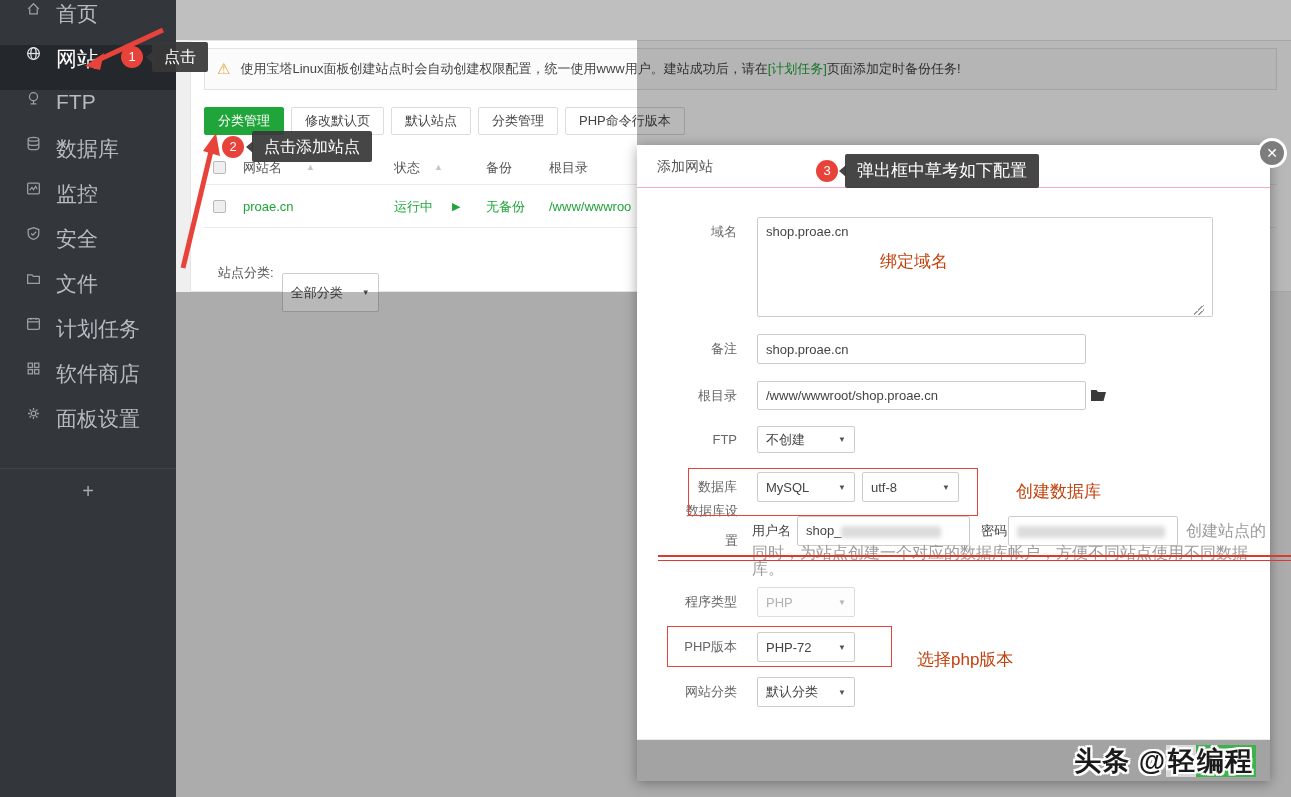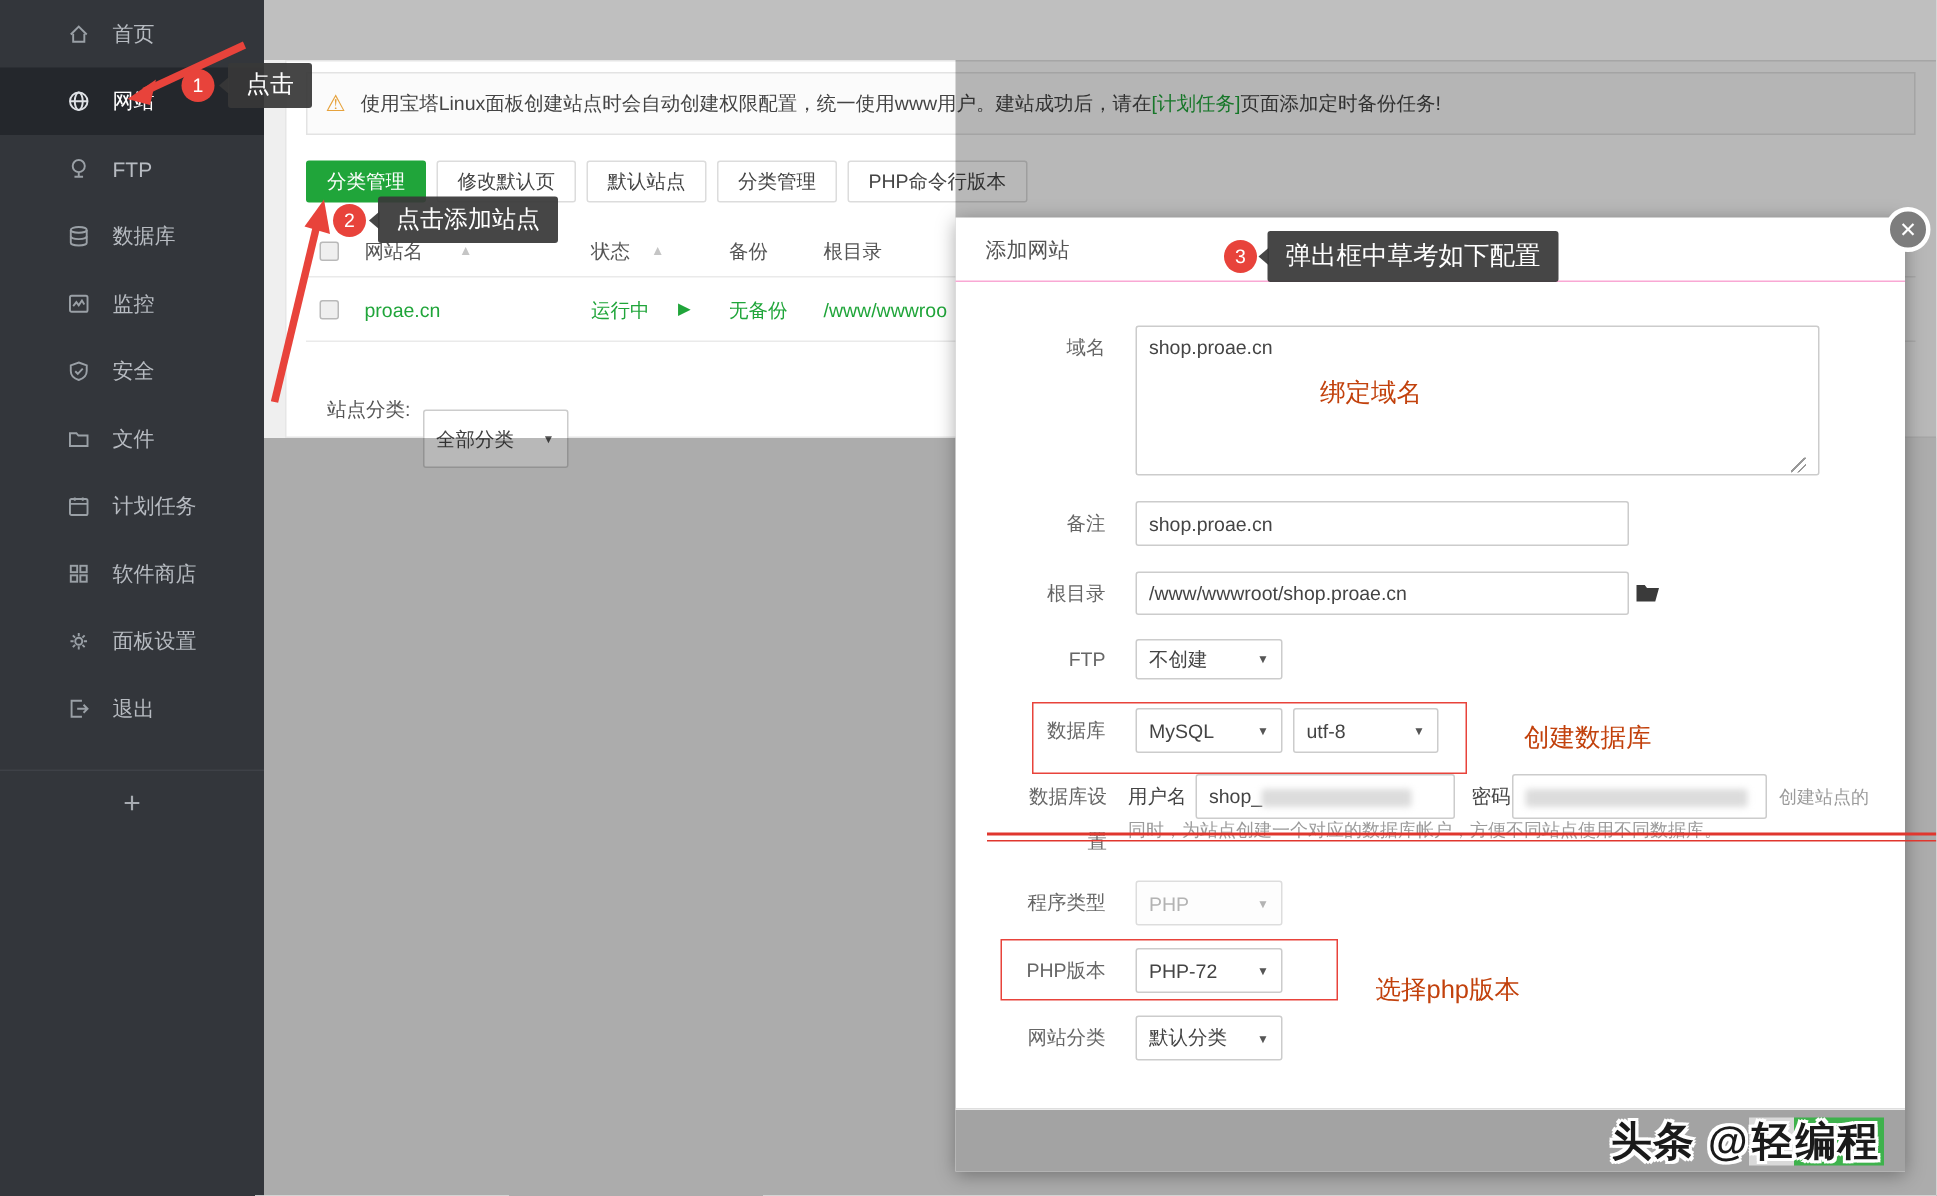--- a/index.html
+++ b/index.html
@@ -2,21 +2,21 @@
 <html><head>
 <meta charset="utf-8">
 <style>
   * { margin:0; padding:0; box-sizing:border-box; }
   html,body { width:1291px; height:797px; }
   body { font-family:"Liberation Sans","DejaVu Sans",sans-serif; font-size:13px; color:#444; }
   .page { position:relative; width:1291px; height:797px; overflow:hidden; background:#efefef; }
 
   
   .sidebar { position:absolute; left:0; top:0; width:176px; height:797px; background:#33363b; z-index:3; }
-  .sb-item { position:relative; height:45px; display:flex; align-items:center; padding-left:44px; color:#b7bbc1; font-size:14px; cursor:pointer; }
+  .sb-item { position:relative; height:45px; display:flex; padding-left:25px; color:#b7bbc1; font-size:21px; cursor:pointer; }
   .sb-item .sb-icon { width:17px; height:17px; margin-right:14px; display:inline-flex; }
   .sb-item svg { stroke:#9aa0a6; fill:none; stroke-width:1.2; width:17px; height:17px; }
   .sb-item.active { background:#24272c; color:#fff; }
   .sb-item.active svg { stroke:#dfe2e6; }
   .sb-divider { border-top:1px solid #3e4147; margin-top:18px; }
   .sb-add { height:44px; display:flex; align-items:center; justify-content:center; color:#a7abb1; font-size:20px; cursor:pointer; }
 
   
   .card { position:absolute; left:190px; top:40px; width:1101px; height:252px; background:#fff; border:1px solid #e6e6e6; border-right:none; z-index:1; }
   .notice { position:absolute; left:204px; top:48px; width:1073px; height:42px; background:#fbfbfb; border:1px solid #e3e3e3; display:flex; align-items:center; padding:0 12px; z-index:2; white-space:nowrap; overflow:hidden; }
@@ -51,21 +51,21 @@
   .m-close { position:absolute; left:620px; top:-7px; width:30px; height:30px; border-radius:50%; background:#7d7d7d; border:3px solid #fff; color:#fff; font-size:14px; line-height:24px; text-align:center; cursor:pointer; z-index:12; }
   .f-label { position:absolute; left:0; width:100px; text-align:right; color:#666; font-size:13px; }
   .f-input { position:absolute; border:1px solid #ccc; border-radius:2px; background:#fff; font-size:13px; color:#444; padding:0 8px; font-family:"Liberation Sans","DejaVu Sans",sans-serif; }
   textarea.f-input { resize:none; padding-top:6px; overflow:hidden; }
   .rs-handle { position:absolute; left:557px; top:160px; width:10px; height:10px; background:linear-gradient(135deg,transparent 45%,#999 45%,#999 52%,transparent 52%,transparent 70%,#999 70%,#999 78%,transparent 78%); }
   .m-select { position:absolute; } 
   .m-select .select { width:98px; height:30px; }
   .select.dis { background:#fdfdfd; border-color:#ddd; color:#b3b3b3; cursor:default; }
   .select.dis .caret { color:#b3b3b3; }
   .inline-lab { color:#444; font-size:13px; }
-  .hint { color:#9b9b9b; font-size:12px; }
+  .hint { color:#9b9b9b; font-size:16px; }
   .blur-chip { display:inline-block; background:#dcdcdc; filter:blur(2px); border-radius:2px; vertical-align:middle; }
   .folder-pick { position:absolute; left:453px; top:243px; width:18px; height:15px; cursor:pointer; }
   .m-foot { position:absolute; left:0; top:594px; width:100%; height:42px; background:#a3a3a3; border-top:1px solid #ececec; }
 
   
   .wm { position:absolute; right:14px; top:3px; font-size:27px; font-weight:bold; color:#1a1a1a; letter-spacing:1px; white-space:nowrap;
         text-shadow:-2px -2px 0 #fff, 2px -2px 0 #fff, -2px 2px 0 #fff, 2px 2px 0 #fff, 0 2px 0 #fff, 2px 0 0 #fff, 0 -2px 0 #fff, -2px 0 0 #fff; }
   .wm .wm-gray  { background:#d9d9d9; padding:1px 0 1px 2px; }
   .wm .wm-green { background:#3eb24c; padding:1px 3px 1px 1px; }
 
@@ -172,29 +172,20 @@
     </div>
     <div class="sb-item">
       <span class="sb-icon">
           <svg viewBox="0 0 16 16">
             <circle cx="8" cy="8" r="2.2"></circle>
             <path d="M8 2.8v2M8 11.2v2M2.8 8h2M11.2 8h2M4.3 4.3l1.4 1.4M10.3 10.3l1.4 1.4M11.7 4.3l-1.4 1.4M5.7 10.3l-1.4 1.4"></path>
           </svg>
         </span>
       <span>面板设置</span>
     </div>
-    <div class="sb-item">
-      <span class="sb-icon">
-          <svg viewBox="0 0 16 16">
-            <path d="M10 3H3.5v10H10"></path>
-            <path d="M7 8h6.5M11 5.5 13.5 8 11 10.5"></path>
-          </svg>
-        </span>
-      <span>退出</span>
-    </div>
     <div class="sb-divider"></div>
     <div class="sb-add">+</div>
   </div>
 
   <div class="card"></div>
 
   <div class="notice">
     <span class="warn">⚠</span>
     <span>使用宝塔Linux面板创建站点时会自动创建权限配置，统一使用www用户。建站成功后，请在</span>
       <span class="lnk">[计划任务]</span>
@@ -274,21 +265,21 @@
           <span class="caret">▼</span>
         </div>
     </div>
     <div class="m-select" style="left:225px; top:327px;">
       <div class="select" style="width:97px;">
           <span>utf-8</span>
           <span class="caret">▼</span>
         </div>
     </div>
 
-    <span class="f-label" style="top:371px; line-height:30px; width:101px;padding-left:45px;">数据库设置</span>
+    <span class="f-label" style="top:351px; line-height:30px; width:101px;padding-left:45px;">数据库设置</span>
     <span class="inline-lab" style="position:absolute; left:115px; top:371px; line-height:30px;">用户名</span>
     <div class="f-input" style="left:160px; top:371px; width:173px; height:30px; line-height:28px;">
       <span>shop_</span><span class="blur-chip" style="width:100px; height:12px;"></span>
     </div>
     <span class="inline-lab" style="position:absolute; left:344px; top:371px; line-height:30px;">密码</span>
     <div class="f-input" style="left:371px; top:371px; width:170px; height:30px; line-height:28px;">
       <span class="blur-chip" style="width:148px; height:12px;"></span>
     </div>
     <span class="hint" style="position:absolute; left:549px; top:371px; line-height:30px;">创建站点的</span>
     <span class="hint" style="position:absolute; left:115px; top:400px; line-height:16px;">同时，为站点创建一个对应的数据库帐户，方便不同站点使用不同数据库。</span>

